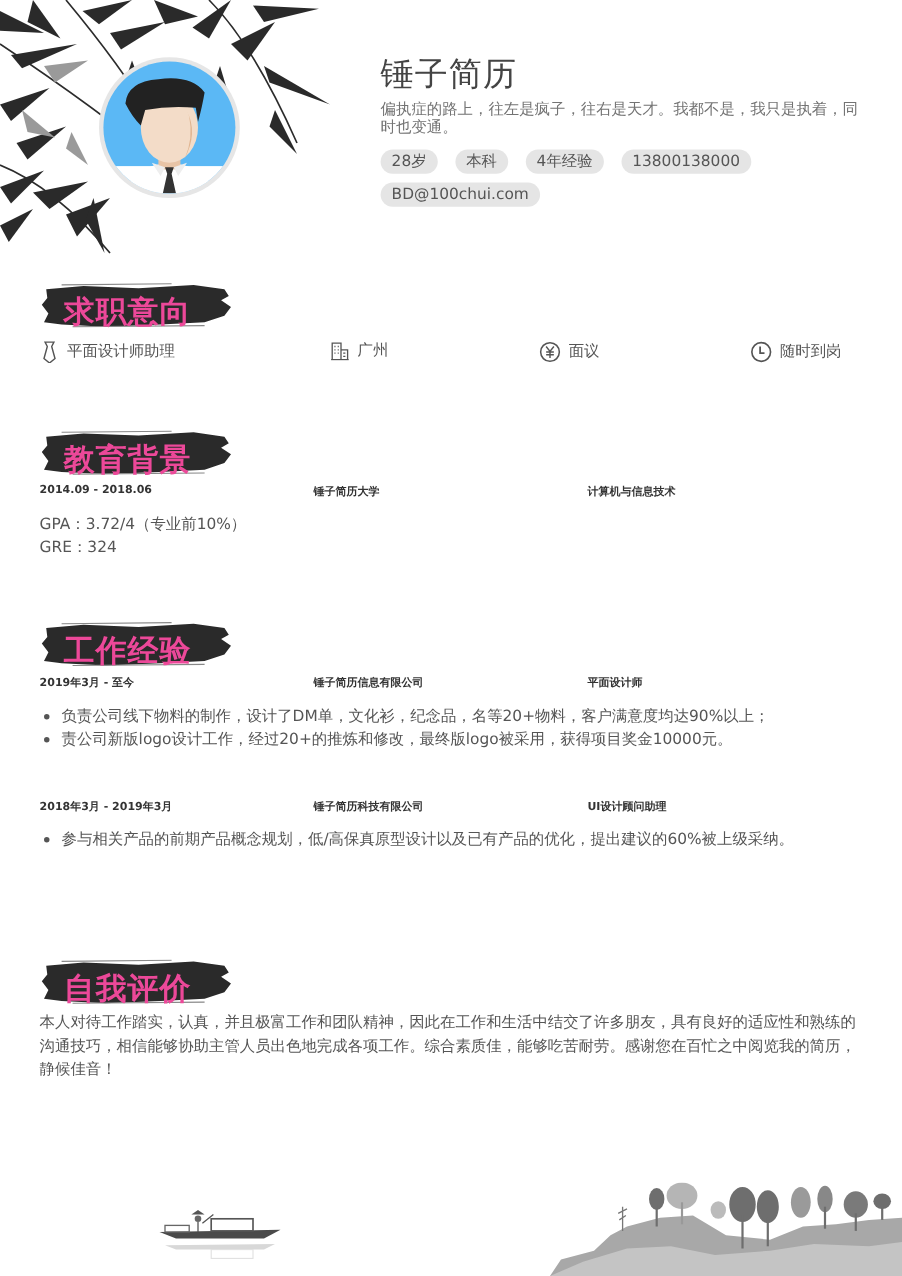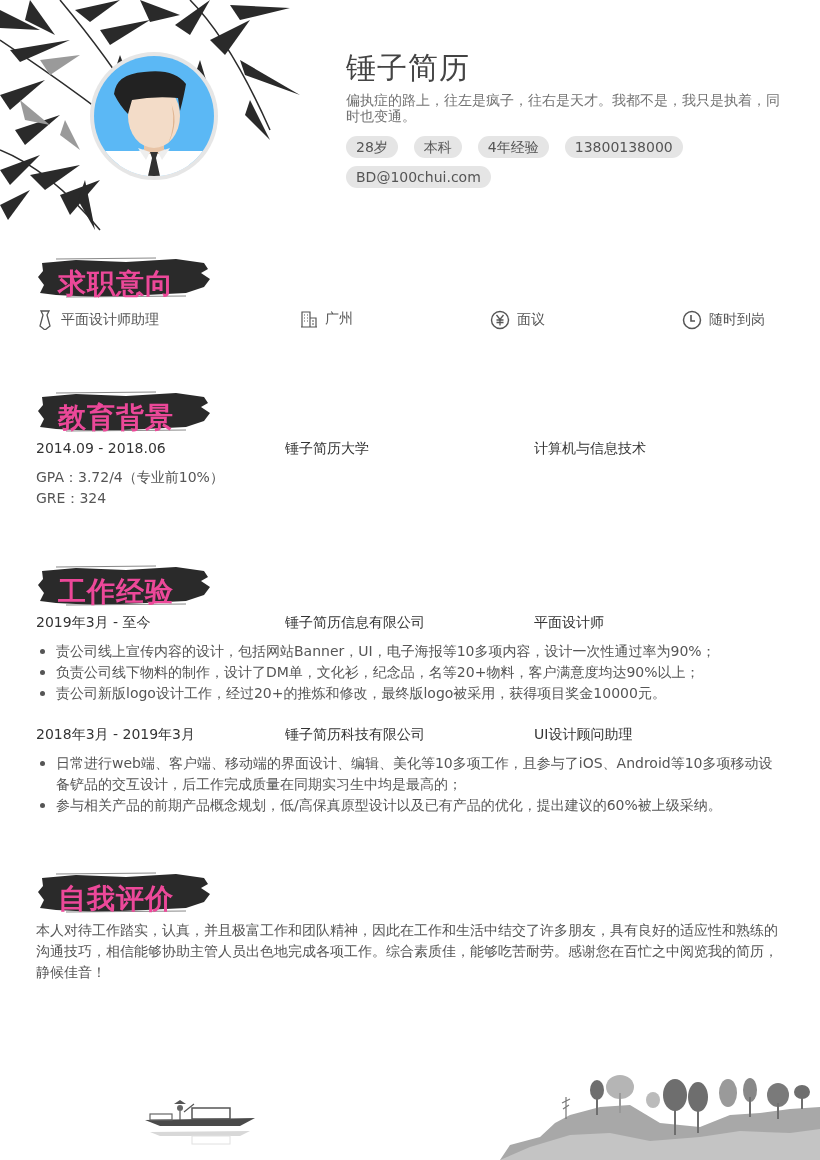--- a/index.html
+++ b/index.html
@@ -18,21 +18,21 @@
     .pill { background: #e5e5e5; color: #555555; font-size: 14px; padding: 0 10px; height: 22px; line-height: 22px; border-radius: 11px; }
 
     .section-title { position: absolute; left: 36px; width: 176px; height: 42px; }
     .section-title svg { position: absolute; left: 0; top: 0; }
     .section-title span { position: absolute; left: 22px; top: 8px; color: #ec4899; font-size: 28px; font-weight: bold; letter-spacing: 1px; text-align: center; }
 
     .intent-row { position: absolute; left: 36px; top: 310px; width: 740px; height: 22px; }
     .intent-item { position: absolute; top: 0; display: flex; align-items: center; font-size: 14px; color: #555555; }
     .intent-item svg { margin-right: 7px; }
 
-    .row3 { position: absolute; left: 36px; width: 740px; font-size: 14px; font-weight: normal; color: #333333; height: 20px; }
+    .row3 { position: absolute; left: 36px; width: 740px; font-size: 10px; font-weight: bold; color: #333333; height: 20px; }
     .row3 span { position: absolute; top: 0; }
     .c1 { left: 0; } .c2 { left: 249px; } .c3 { left: 498px; }
 
     .plain { position: absolute; left: 36px; font-size: 14px; color: #555555; line-height: 21px; }
 
     ul.bullets { position: absolute; left: 36px; width: 740px; list-style: none; font-size: 14px; color: #555555; line-height: 21px; }
     ul.bullets li { position: relative; padding-left: 20px; }
     ul.bullets li::before { content: ""; position: absolute; left: 4px; top: 8px; width: 5px; height: 5px; border-radius: 50%; background: #555555; }
 
     .self-text { position: absolute; left: 36px; top: 920px; width: 748px; font-size: 14px; color: #555555; line-height: 21px; }
@@ -167,32 +167,30 @@
   </svg>
   <span>工作经验</span>
 </div>
 
 <div class="row3" style="top:614px;">
   <span class="c1">2019年3月 - 至今</span>
   <span class="c2">锤子简历信息有限公司</span>
   <span class="c3">平面设计师</span>
 </div>
 <ul class="bullets" style="top:641px;">
-  <li>责公司线上宣传内容的设计，包括网站Banner，UI，电子海报等10多项内容，设计一次性通过率为90%；</li>
   <li>负责公司线下物料的制作，设计了DM单，文化衫，纪念品，名等20+物料，客户满意度均达90%以上；</li>
   <li>责公司新版logo设计工作，经过20+的推炼和修改，最终版logo被采用，获得项目奖金10000元。</li>
 </ul>
 
 <div class="row3" style="top:726px;">
   <span class="c1">2018年3月 - 2019年3月</span>
   <span class="c2">锤子简历科技有限公司</span>
   <span class="c3">UI设计顾问助理</span>
 </div>
 <ul class="bullets" style="top:753px;">
-  <li>日常进行web端、客户端、移动端的界面设计、编辑、美化等10多项工作，且参与了iOS、Android等10多项移动设备铲品的交互设计，后工作完成质量在同期实习生中均是最高的；</li>
   <li>参与相关产品的前期产品概念规划，低/高保真原型设计以及已有产品的优化，提出建议的60%被上级采纳。</li>
 </ul>
 
 <div class="section-title" style="top:872px;">
   <svg width="176" height="42" viewBox="0 0 176 42">
     <path d="M6,6 L40,3 L90,5 L140,2 L168,6 L172,12 L165,16 L174,22 L168,30 L150,36 L110,38 L60,40 L20,38 L4,36 L8,28 L2,20 L7,14 Z" fill="#2a2a2a"></path>
     <path d="M20,2 L120,1 M30,40 L150,39" stroke="#888" stroke-width="1"></path>
   </svg>
   <span>自我评价</span>
 </div>

